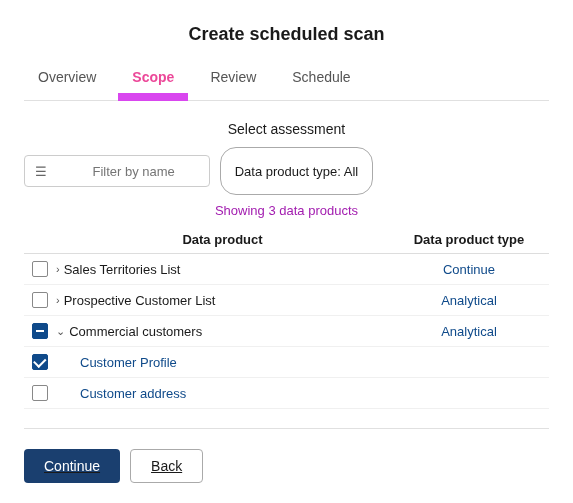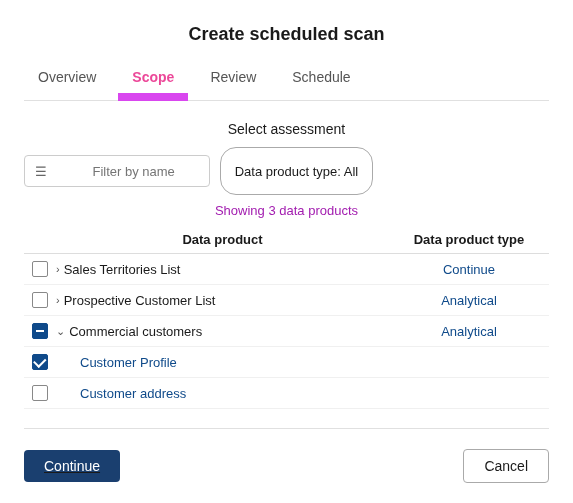--- a/index.html
+++ b/index.html
@@ -304,16 +304,16 @@
         <span>Customer address</span>
       </div>
       <div class="row-type"></div>
     </div>
 
   </div>
 
   <div class="footer">
     <div class="footer-left">
       <button class="btn-continue">Continue</button>
-    </div>
-    <button class="btn-cancel">Cancel</button>
+      <button class="btn-back">Back</button>
+    </div>
   </div>
 </div>
 
 </body></html>

